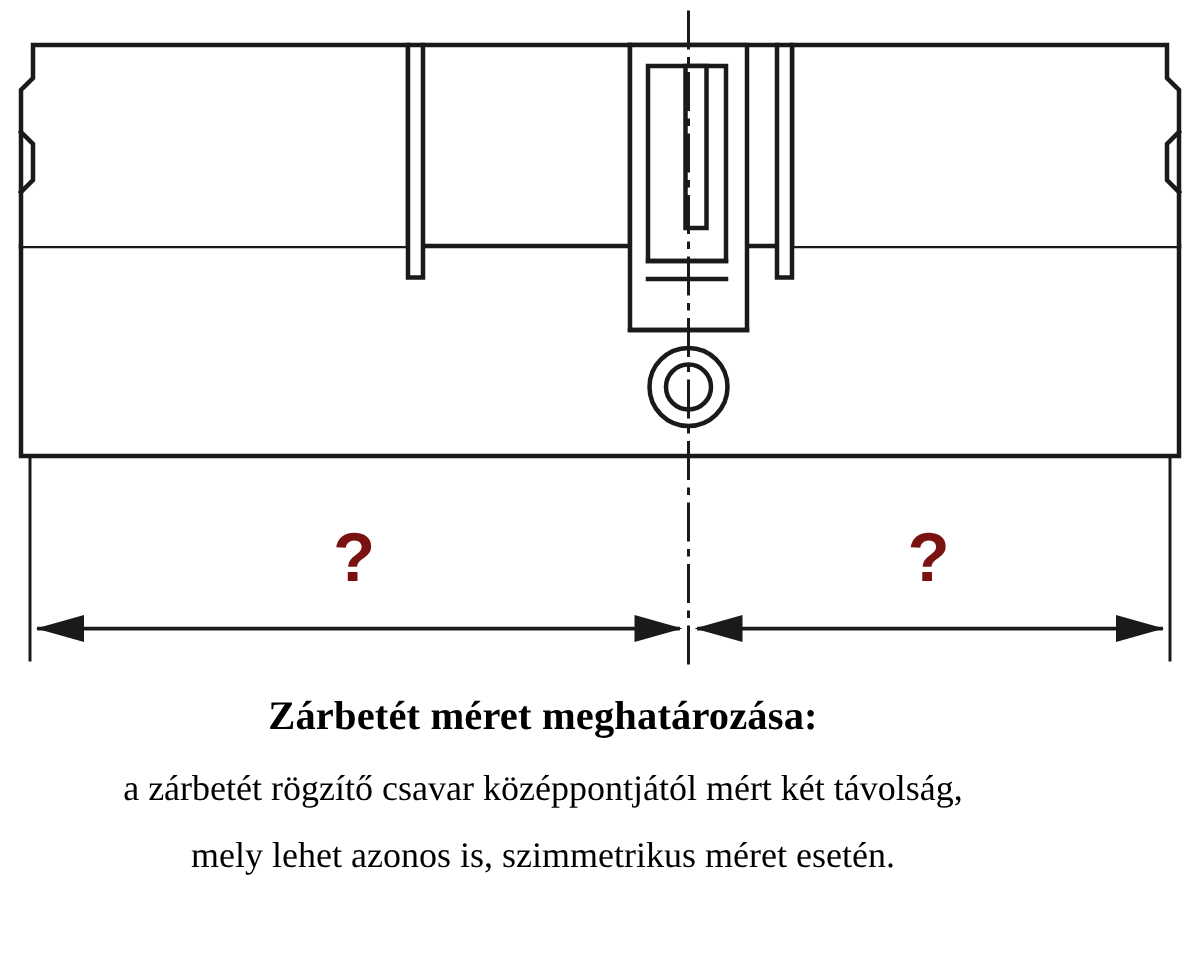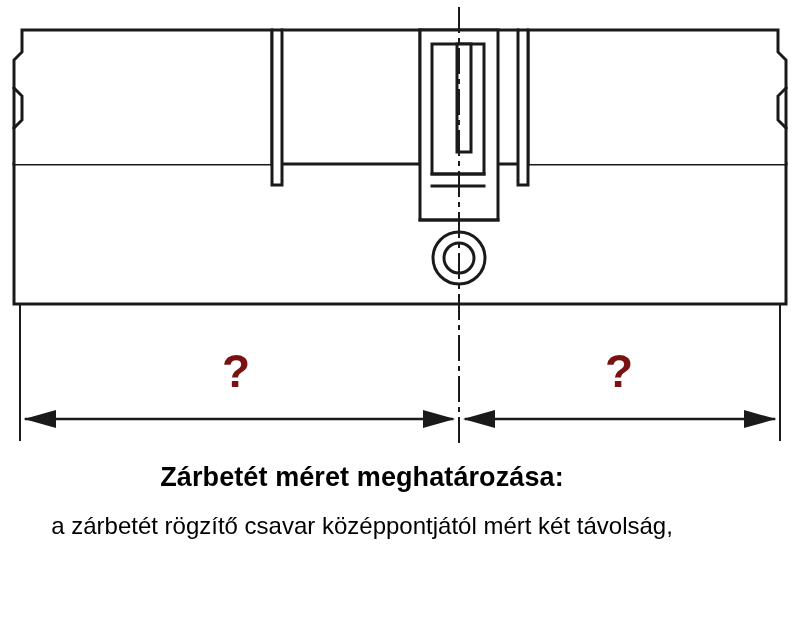--- a/index.html
+++ b/index.html
@@ -37,20 +37,21 @@
   }
   #qmark-left  { left: 222px; top: 348px; }
   #qmark-right { left: 605px; top: 348px; }
 
   #caption-block {
     position: absolute;
     left: 0;
     top: 462px;
     width: 724px;
     text-align: center;
+    font-family: Liberation Serif, serif;
   }
   #caption-title {
     font-size: 27px;
     font-weight: bold;
     letter-spacing: 0.1px;
     margin: 0 0 18px 0;
   }
   .caption-line {
     font-size: 24px;
     line-height: 1.28;
@@ -106,15 +107,16 @@
       <polygon points="776,419 744,410 744,428"></polygon>
     </g>
   </svg>
 
   <div class="qmark" id="qmark-left">?</div>
   <div class="qmark" id="qmark-right">?</div>
 
   <div id="caption-block">
     <div id="caption-title">Zárbetét méret meghatározása:</div>
     <div class="caption-line">a zárbetét rögzítő csavar középpontjától mért két távolság,</div>
+    <div class="caption-line">mely lehet azonos is, szimmetrikus méret esetén.</div>
   </div>
 
 </div>
 
 </body></html>

